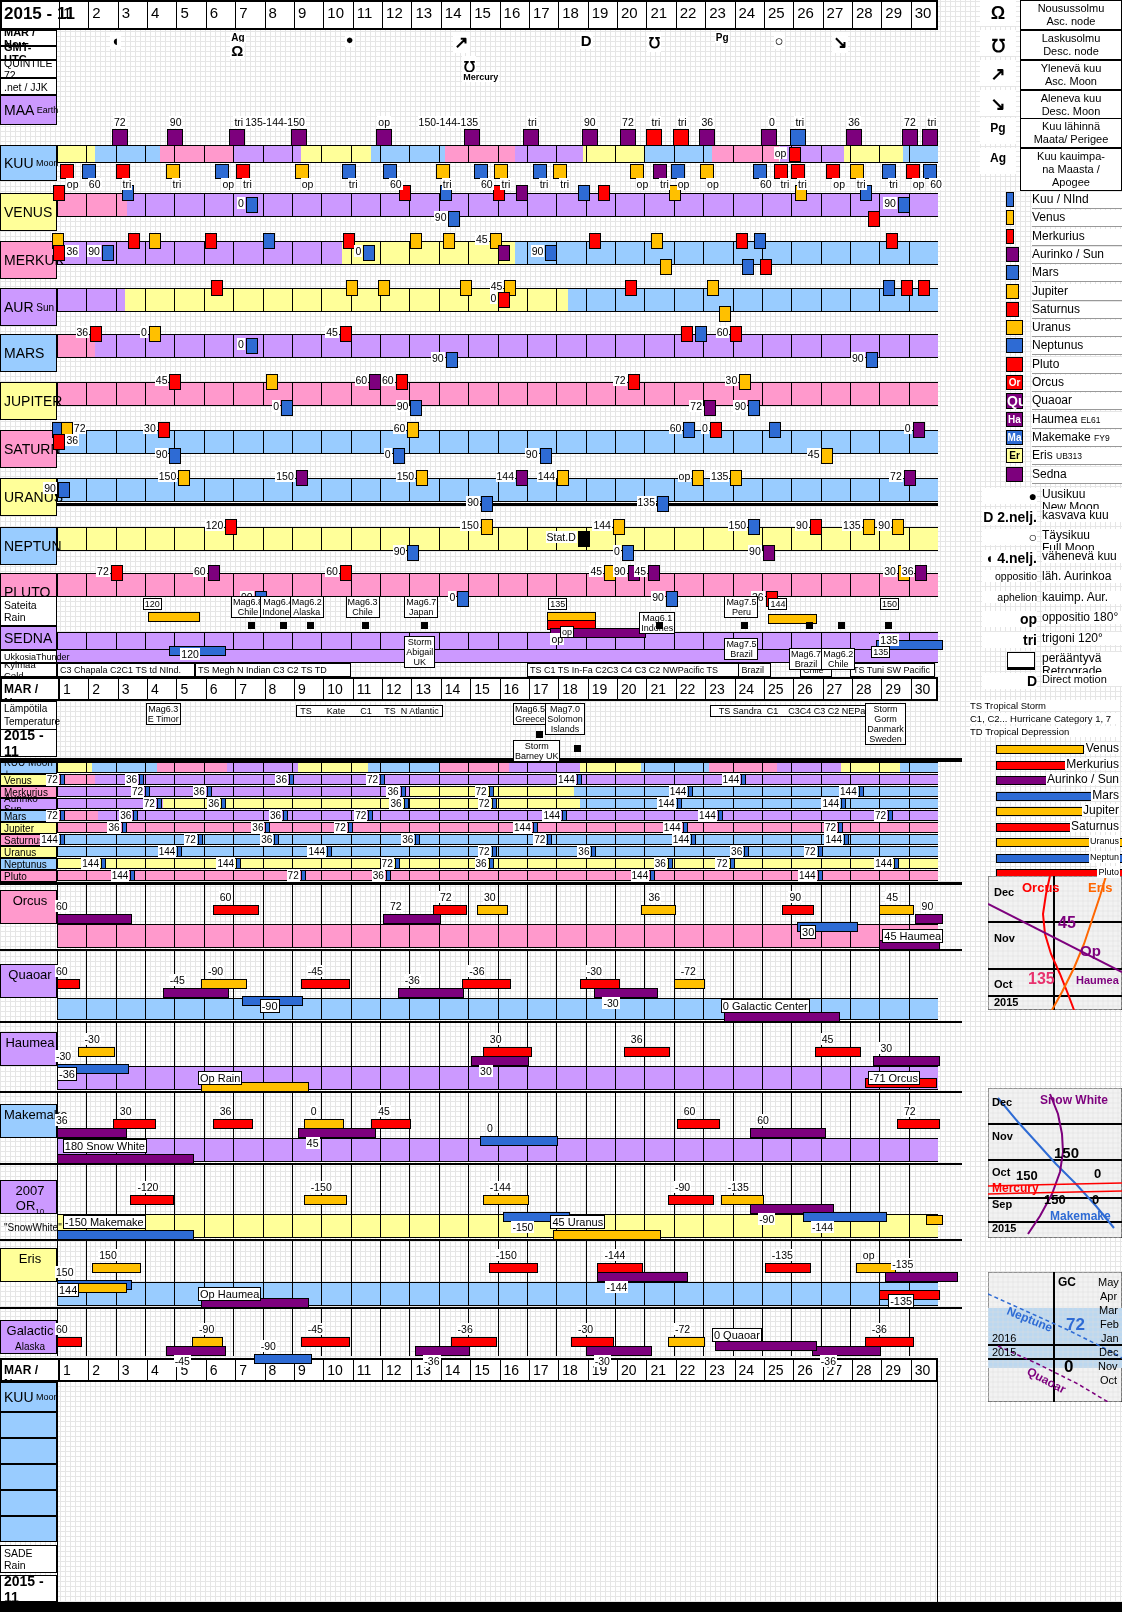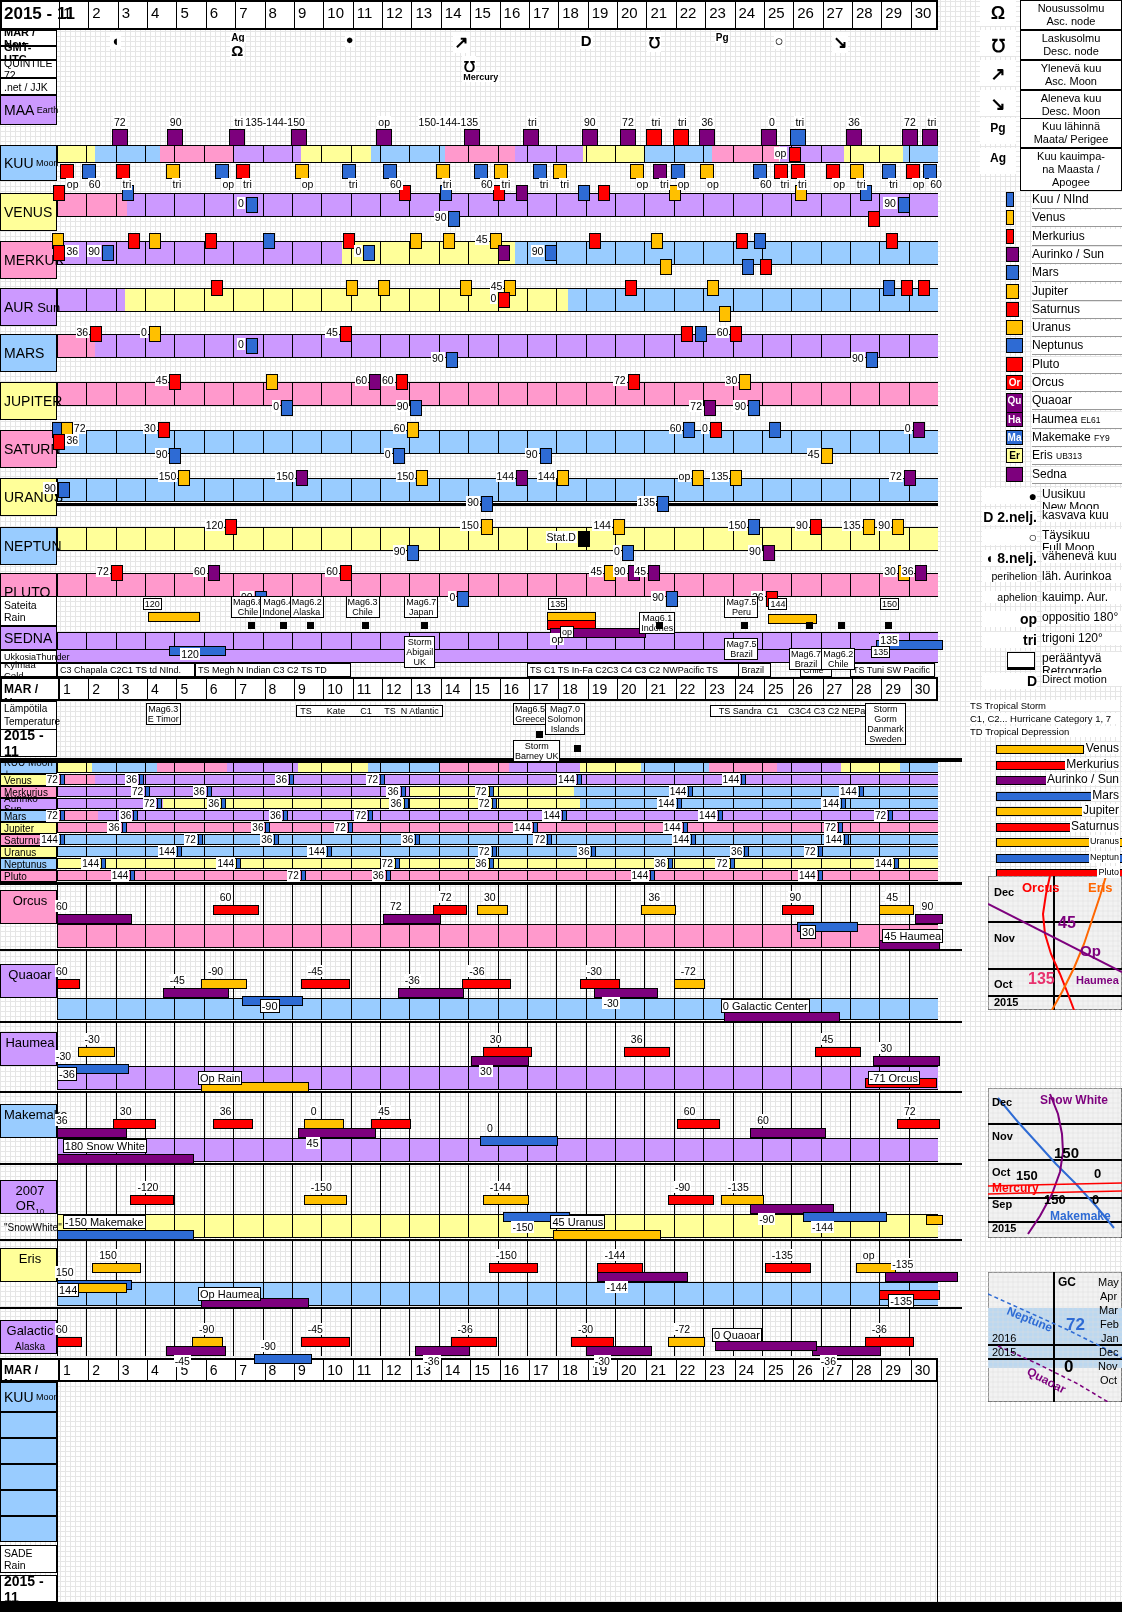--- a/index.html
+++ b/index.html
@@ -316,21 +316,21 @@
     <div class="mk" style="left: 759.817px; top: 259px; width: 10px; height: 14px; background: rgb(255, 0, 0);"></div>
     <div class="mk" style="left: 886.108px; top: 233px; width: 10px; height: 14px; background: rgb(255, 0, 0);"></div>
     <div class="abs" style="left: 57px; top: 288px; width: 881px; height: 24px; border-top: 1px solid rgb(0, 0, 0); border-bottom: 1px solid rgb(0, 0, 0); z-index: 1;">
       <div class="seg" style="left: 0px; width: 67.551px; background: rgb(204, 153, 255);"></div>
       <div class="seg" style="left: 67.551px; width: 443.487px; background: rgb(255, 255, 153);"></div>
       <div class="seg" style="left: 511.038px; width: 370.062px; background: rgb(153, 204, 255);"></div>
       <div class="ovl"></div>
     </div>
     <div class="lbl" style="left: 0px; top: 288px; width: 57px; height: 38px; background: rgb(204, 153, 255); z-index: 4;">
       <span style="font-size:14px">AUR</span>
-      <span style="font-size:13px">&nbsp;Sun</span>
+      <span style="font-size:10px">&nbsp;Sun</span>
     </div>
     <div class="mk" style="left: 210.598px; top: 280px; width: 10px; height: 14px; background: rgb(255, 0, 0);"></div>
     <div class="mk" style="left: 345.7px; top: 280px; width: 10px; height: 14px; background: rgb(255, 192, 0);"></div>
     <div class="mk" style="left: 378.007px; top: 280px; width: 10px; height: 14px; background: rgb(255, 192, 0);"></div>
     <div class="mk" style="left: 460.243px; top: 280px; width: 10px; height: 14px; background: rgb(255, 192, 0);"></div>
     <div class="chip" style="top: 280px; font-size: 10.5px; left: auto; right: 618.702px;">45</div>
     <div class="mk" style="left: 504.298px; top: 280px; width: 10px; height: 14px; background: rgb(255, 192, 0);"></div>
     <div class="chip" style="top: 292px; font-size: 10.5px; left: auto; right: 624.576px;">0</div>
     <div class="mk" style="left: 498.424px; top: 292px; width: 10px; height: 14px; background: rgb(255, 0, 0);"></div>
     <div class="mk" style="left: 624.715px; top: 280px; width: 10px; height: 14px; background: rgb(255, 0, 0);"></div>
@@ -1029,39 +1029,39 @@
     <div class="abs" style="left: 1006px; top: 301.8px; width: 13px; height: 15px; border: 1px solid rgb(0, 0, 0); background: rgb(255, 0, 0); color: rgb(0, 0, 0); font-size: 10px; font-weight: bold; text-align: center; line-height: 14px; z-index: 4;"></div>
     <div class="abs" style="left: 1032px; top: 301.8px; width: 90px; background: rgb(255, 255, 255); font-size: 12px; border-bottom: 1px solid rgb(153, 153, 153); z-index: 4; padding-bottom: 2px;">Saturnus</div>
     <div class="abs" style="left: 1006px; top: 320.1px; width: 17px; height: 15px; border: 1px solid rgb(0, 0, 0); background: rgb(255, 192, 0); color: rgb(0, 0, 0); font-size: 10px; font-weight: bold; text-align: center; line-height: 14px; z-index: 4;"></div>
     <div class="abs" style="left: 1032px; top: 320.1px; width: 90px; background: rgb(255, 255, 255); font-size: 12px; border-bottom: 1px solid rgb(153, 153, 153); z-index: 4; padding-bottom: 2px;">Uranus</div>
     <div class="abs" style="left: 1006px; top: 338.4px; width: 17px; height: 15px; border: 1px solid rgb(0, 0, 0); background: rgb(46, 107, 212); color: rgb(0, 0, 0); font-size: 10px; font-weight: bold; text-align: center; line-height: 14px; z-index: 4;"></div>
     <div class="abs" style="left: 1032px; top: 338.4px; width: 90px; background: rgb(255, 255, 255); font-size: 12px; border-bottom: 1px solid rgb(153, 153, 153); z-index: 4; padding-bottom: 2px;">Neptunus</div>
     <div class="abs" style="left: 1006px; top: 356.7px; width: 17px; height: 15px; border: 1px solid rgb(0, 0, 0); background: rgb(255, 0, 0); color: rgb(0, 0, 0); font-size: 10px; font-weight: bold; text-align: center; line-height: 14px; z-index: 4;"></div>
     <div class="abs" style="left: 1032px; top: 356.7px; width: 90px; background: rgb(255, 255, 255); font-size: 12px; border-bottom: 1px solid rgb(153, 153, 153); z-index: 4; padding-bottom: 2px;">Pluto</div>
     <div class="abs" style="left: 1006px; top: 375px; width: 17px; height: 15px; border: 1px solid rgb(0, 0, 0); background: rgb(255, 0, 0); color: rgb(255, 255, 255); font-size: 10px; font-weight: bold; text-align: center; line-height: 14px; z-index: 4;">Or</div>
     <div class="abs" style="left: 1032px; top: 375px; width: 90px; background: rgb(255, 255, 255); font-size: 12px; border-bottom: 1px solid rgb(153, 153, 153); z-index: 4; padding-bottom: 2px;">Orcus</div>
-    <div class="abs" style="left: 1006px; top: 393.3px; width: 17px; height: 32px; border: 1px solid rgb(0, 0, 0); background: rgb(125, 0, 125); color: rgb(255, 255, 255); font-size: 10px; font-weight: bold; text-align: center; line-height: 14px; z-index: 4;">Qu</div>
+    <div class="abs" style="left: 1006px; top: 393.3px; width: 17px; height: 16px; border: 1px solid rgb(0, 0, 0); background: rgb(125, 0, 125); color: rgb(255, 255, 255); font-size: 14px; font-weight: bold; text-align: center; line-height: 14px; z-index: 4;">Qu</div>
     <div class="abs" style="left: 1032px; top: 393.3px; width: 90px; background: rgb(255, 255, 255); font-size: 12px; border-bottom: 1px solid rgb(153, 153, 153); z-index: 4; padding-bottom: 2px;">Quaoar</div>
     <div class="abs" style="left: 1006px; top: 411.6px; width: 17px; height: 15px; border: 1px solid rgb(0, 0, 0); background: rgb(125, 0, 125); color: rgb(255, 255, 255); font-size: 10px; font-weight: bold; text-align: center; line-height: 14px; z-index: 4;">Ha</div>
     <div class="abs" style="left: 1032px; top: 411.6px; width: 90px; background: rgb(255, 255, 255); font-size: 12px; border-bottom: 1px solid rgb(153, 153, 153); z-index: 4; padding-bottom: 2px;">Haumea <span style="font-size:8.5px">EL61</span></div>
     <div class="abs" style="left: 1006px; top: 429.9px; width: 17px; height: 15px; border: 1px solid rgb(0, 0, 0); background: rgb(46, 107, 212); color: rgb(255, 255, 255); font-size: 10px; font-weight: bold; text-align: center; line-height: 14px; z-index: 4;">Ma</div>
     <div class="abs" style="left: 1032px; top: 429.9px; width: 90px; background: rgb(255, 255, 255); font-size: 12px; border-bottom: 1px solid rgb(153, 153, 153); z-index: 4; padding-bottom: 2px;">Makemake <span style="font-size:8.5px">FY9</span></div>
     <div class="abs" style="left: 1006px; top: 448.2px; width: 17px; height: 15px; border: 1px solid rgb(0, 0, 0); background: rgb(255, 255, 153); color: rgb(0, 0, 0); font-size: 10px; font-weight: bold; text-align: center; line-height: 14px; z-index: 4;">Er</div>
     <div class="abs" style="left: 1032px; top: 448.2px; width: 90px; background: rgb(255, 255, 255); font-size: 12px; border-bottom: 1px solid rgb(153, 153, 153); z-index: 4; padding-bottom: 2px;">Eris <span style="font-size:8.5px">UB313</span></div>
     <div class="abs" style="left: 1006px; top: 466.5px; width: 17px; height: 15px; border: 1px solid rgb(0, 0, 0); background: rgb(125, 0, 125); color: rgb(0, 0, 0); font-size: 10px; font-weight: bold; text-align: center; line-height: 14px; z-index: 4;"></div>
     <div class="abs" style="left: 1032px; top: 466.5px; width: 90px; background: rgb(255, 255, 255); font-size: 12px; border-bottom: 1px solid rgb(153, 153, 153); z-index: 4; padding-bottom: 2px;">Sedna</div>
     <div class="abs" style="left: 982px; top: 488px; width: 55px; font-size: 14px; text-align: right; background: rgb(255, 255, 255); z-index: 4; font-weight: bold;">●</div>
     <div class="abs" style="left: 1042px; top: 488px; width: 80px; background: rgb(255, 255, 255); font-size: 12px; line-height: 13px; z-index: 4;">Uusikuu<br>New Moon</div>
     <div class="abs" style="left: 982px; top: 508.5px; width: 55px; font-size: 14px; text-align: right; background: rgb(255, 255, 255); z-index: 4; font-weight: bold;">D 2.nelj.</div>
     <div class="abs" style="left: 1042px; top: 508.5px; width: 80px; background: rgb(255, 255, 255); font-size: 12px; line-height: 13px; z-index: 4;">kasvava kuu</div>
     <div class="abs" style="left: 982px; top: 529px; width: 55px; font-size: 14px; text-align: right; background: rgb(255, 255, 255); z-index: 4; font-weight: bold;">○</div>
     <div class="abs" style="left: 1042px; top: 529px; width: 80px; background: rgb(255, 255, 255); font-size: 12px; line-height: 13px; z-index: 4;">Täysikuu<br>Full Moon</div>
-    <div class="abs" style="left: 982px; top: 549.5px; width: 55px; font-size: 14px; text-align: right; background: rgb(255, 255, 255); z-index: 4; font-weight: bold;">◖ 8.nelj.</div>
+    <div class="abs" style="left: 982px; top: 549.5px; width: 55px; font-size: 14px; text-align: right; background: rgb(255, 255, 255); z-index: 4; font-weight: bold;">◖ 4.nelj.</div>
     <div class="abs" style="left: 1042px; top: 549.5px; width: 80px; background: rgb(255, 255, 255); font-size: 12px; line-height: 13px; z-index: 4;">vähenevä kuu</div>
-    <div class="abs" style="left: 982px; top: 570px; width: 55px; font-size: 10.5px; text-align: right; background: rgb(255, 255, 255); z-index: 4; font-weight: normal;">perihelion</div>
+    <div class="abs" style="left: 982px; top: 570px; width: 55px; font-size: 10.5px; text-align: right; background: rgb(255, 255, 255); z-index: 4; font-weight: normal;">oppositio</div>
     <div class="abs" style="left: 1042px; top: 570px; width: 80px; background: rgb(255, 255, 255); font-size: 12px; line-height: 13px; z-index: 4;">läh. Aurinkoa</div>
     <div class="abs" style="left: 982px; top: 590.5px; width: 55px; font-size: 10.5px; text-align: right; background: rgb(255, 255, 255); z-index: 4; font-weight: normal;">aphelion</div>
     <div class="abs" style="left: 1042px; top: 590.5px; width: 80px; background: rgb(255, 255, 255); font-size: 12px; line-height: 13px; z-index: 4;">kauimp. Aur.</div>
     <div class="abs" style="left: 982px; top: 611px; width: 55px; font-size: 14px; text-align: right; background: rgb(255, 255, 255); z-index: 4; font-weight: bold;">op</div>
     <div class="abs" style="left: 1042px; top: 611px; width: 80px; background: rgb(255, 255, 255); font-size: 12px; line-height: 13px; z-index: 4;">oppositio 180°</div>
     <div class="abs" style="left: 982px; top: 631.5px; width: 55px; font-size: 14px; text-align: right; background: rgb(255, 255, 255); z-index: 4; font-weight: bold;">tri</div>
     <div class="abs" style="left: 1042px; top: 631.5px; width: 80px; background: rgb(255, 255, 255); font-size: 12px; line-height: 13px; z-index: 4;">trigoni 120°</div>
     <div class="abs" style="left: 1007px; top: 652px; width: 28px; height: 18px; background: rgb(255, 255, 255); border-width: 1px 1px 3px; border-style: solid; border-color: rgb(0, 0, 0); border-image: initial; z-index: 4;"></div>
     <div class="abs" style="left: 1042px; top: 652px; width: 80px; background: rgb(255, 255, 255); font-size: 12px; line-height: 13px; z-index: 4;">perääntyvä<br>Retrograde</div>
     <div class="abs" style="left: 982px; top: 672.5px; width: 55px; font-size: 14px; text-align: right; background: rgb(255, 255, 255); z-index: 4; font-weight: bold;">D</div>

